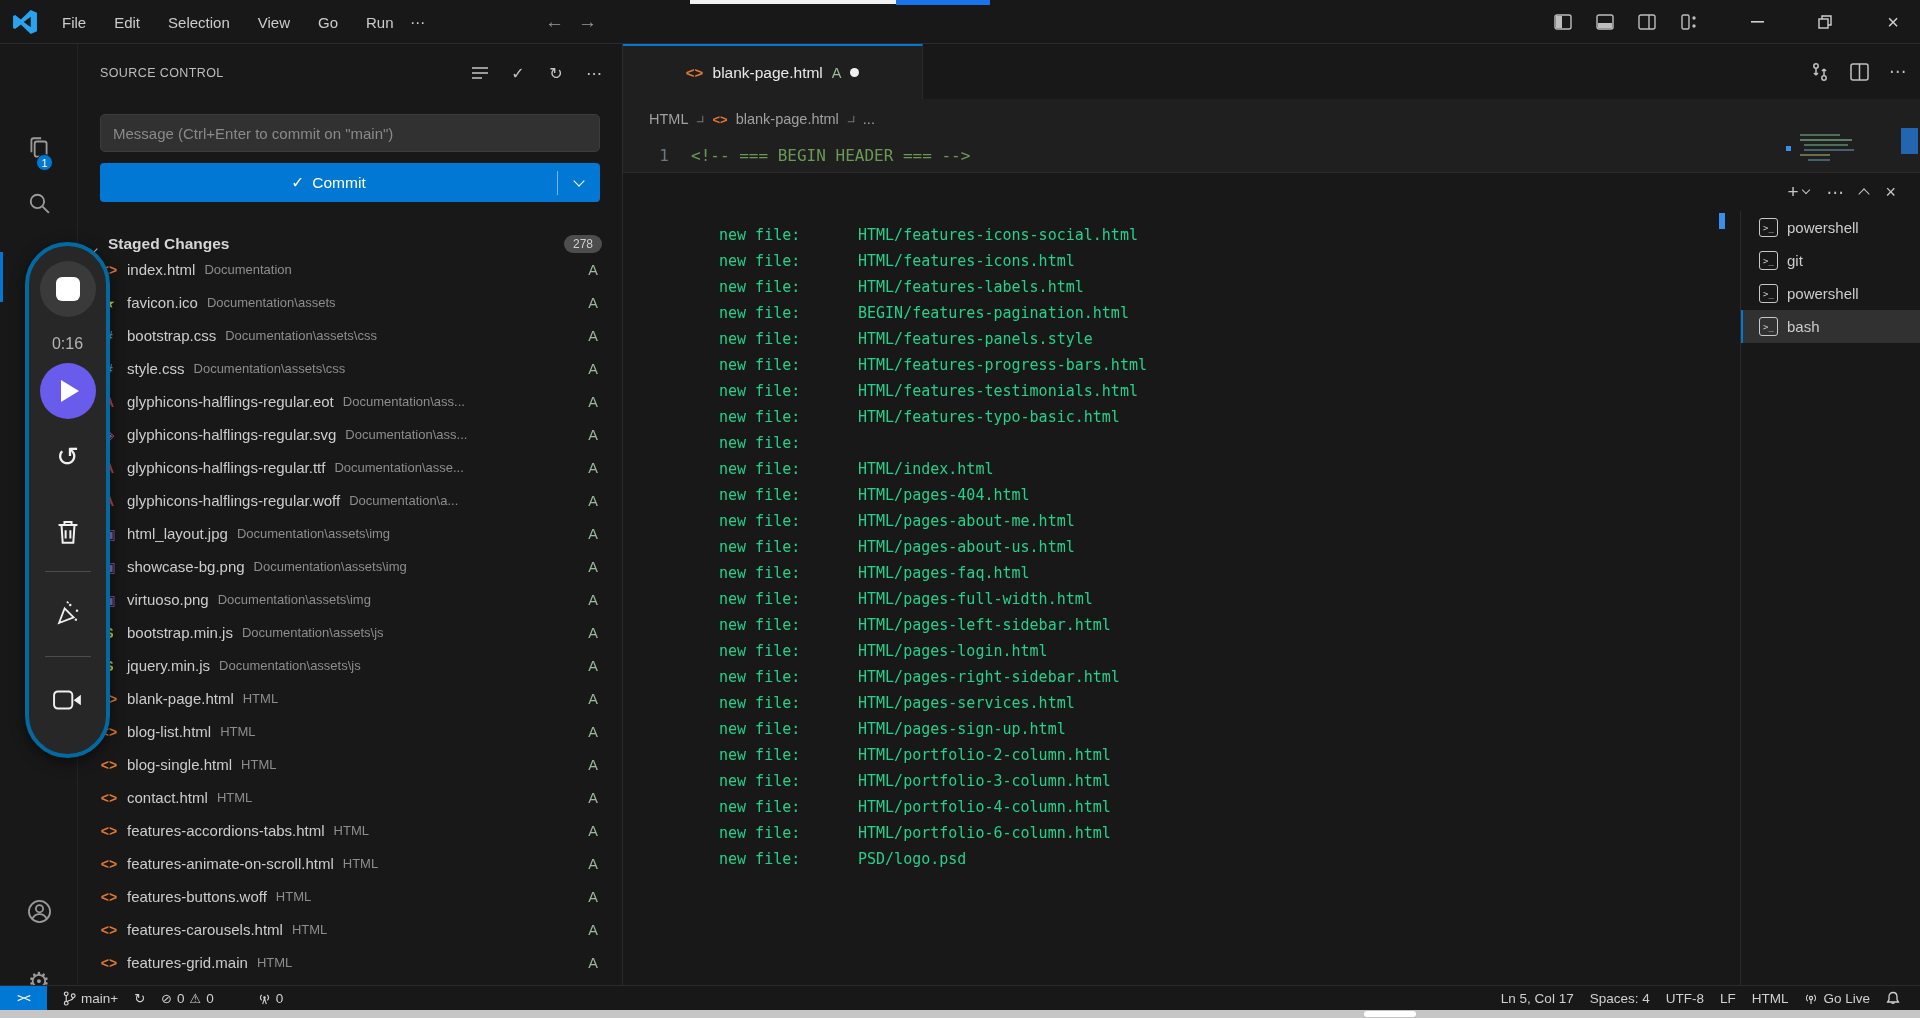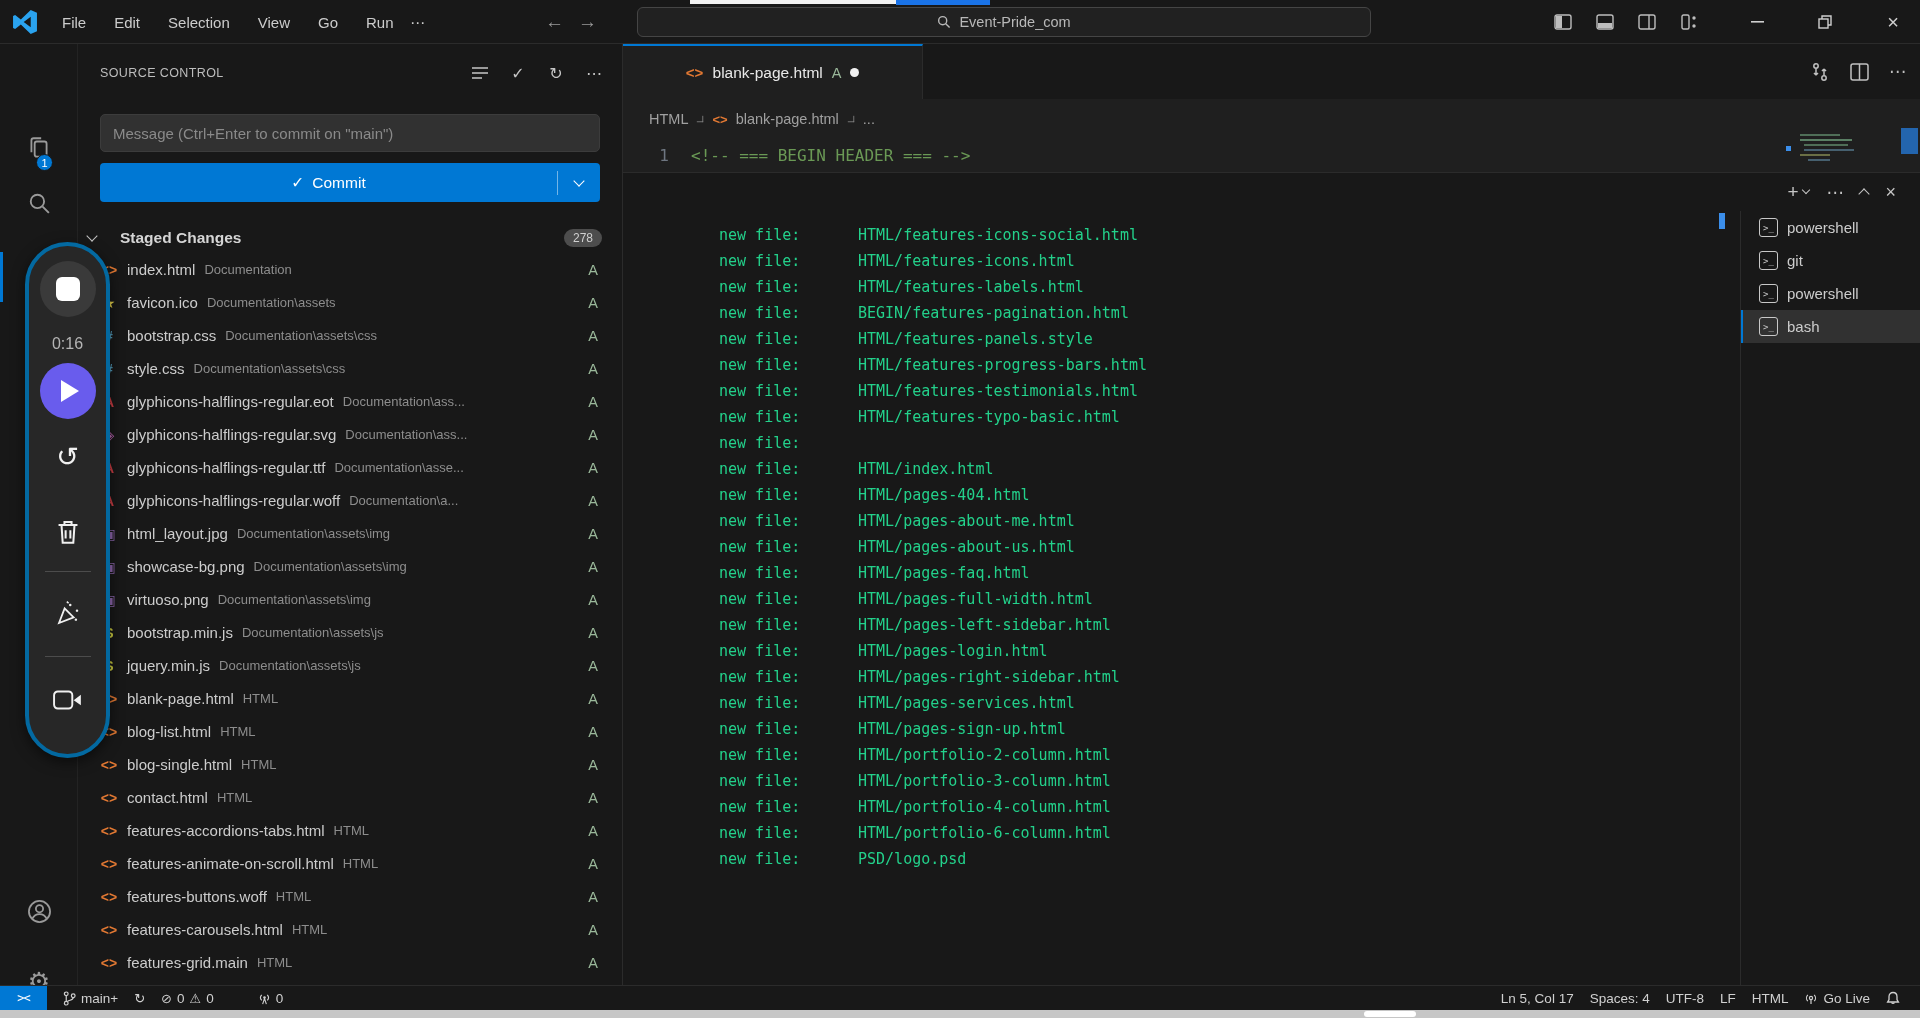--- a/index.html
+++ b/index.html
@@ -64,21 +64,21 @@
   .sc-hicons { display:flex; gap:18px; color:#c5c5c5; align-items:center;}
   .sc-hicon { width:20px; height:20px; display:flex; align-items:center; justify-content:center; font-size:16px;}
   .msgbox { position:absolute; left:22px; top:70px; width:500px; height:38px; background:#313131; border:1px solid #3c3c3c;
      border-radius:5px; color:#969696; font-size:15px; padding:0 12px; font-family:inherit;}
   .msgbox::placeholder { color:#8a8a8a; }
   .commitbtn { position:absolute; left:22px; top:119px; width:500px; height:39px; background:#0078d4; border-radius:4px;
      display:flex; align-items:center; color:#ffffff; }
   .commit-main { flex:1; display:flex; align-items:center; justify-content:center; gap:8px; font-size:15.5px;}
   .commit-sep { width:1px; height:24px; background:rgba(255,255,255,.45); }
   .commit-dd { width:42px; display:flex; align-items:center; justify-content:center; }
-  .staged-hdr { position:absolute; left:0; top:179px; width:100%; height:30px; display:flex; align-items:center; padding:0 20px 0 10px; gap:24px;}
+  .staged-hdr { position:absolute; left:0; top:179px; width:100%; height:30px; display:flex; align-items:flex-end; padding:0 20px 0 10px; gap:12px;}
   .staged-label { font-size:15.5px; font-weight:700; color:#d5d5d5; flex:1;}
   .count-pill { background:#4d4d4d; color:#d0d0d0; border-radius:10px; font-size:12px; padding:2px 9px;}
   .scm-rows { position:absolute; left:0; top:209px; width:100%; }
   .scm-row { height:33px; display:flex; align-items:center; padding:0 24px 0 22px; gap:9px; }
   .ficon { width:18px; text-align:center; font-size:14px; font-weight:700; flex:none;}
   .fname { color:#cccccc; font-size:15px; white-space:nowrap;}
   .fpath { color:#8d8d8d; font-size:13px; white-space:nowrap; overflow:hidden; flex:1;}
   .fstatus { color:#9ab89a; font-size:14.5px; }
   .chev { display:inline-block; width:8px; height:8px; border-right:1.6px solid currentColor; border-bottom:1.6px solid currentColor; }
   .chev-down { transform:rotate(45deg); margin-top:-4px;}
@@ -161,27 +161,20 @@
       <span class="menu-item">Edit</span>
       <span class="menu-item">Selection</span>
       <span class="menu-item">View</span>
       <span class="menu-item">Go</span>
       <span class="menu-item">Run</span>
     </div>
   <span class="abs menu-more" style="left:400px; top:10px;">⋯</span>
   <div class="abs nav-arrows">
     <span>←</span>
     <span>→</span>
-  </div>
-  <div class="abs searchbox">
-    <svg width="14" height="14" viewBox="0 0 16 16">
-      <circle cx="6.5" cy="6.5" r="4.6" fill="none" stroke="#b8b8b8" stroke-width="1.6"></circle>
-      <line x1="10" y1="10" x2="14.4" y2="14.4" stroke="#b8b8b8" stroke-width="1.6"></line>
-    </svg>
-    <span>Event-Pride_com</span>
   </div>
   <div class="abs tb-right">
     <span class="tb-btn">
       <svg width="18" height="16" viewBox="0 0 18 16">
           <rect x="1" y="1" width="16" height="14" rx="2" fill="none" stroke="#bdbdbd" stroke-width="1.4"></rect>
           <rect x="2" y="2" width="6" height="12" fill="#bdbdbd"></rect>
         </svg>
     </span>
     <span class="tb-btn">
       <svg width="18" height="16" viewBox="0 0 18 16">

